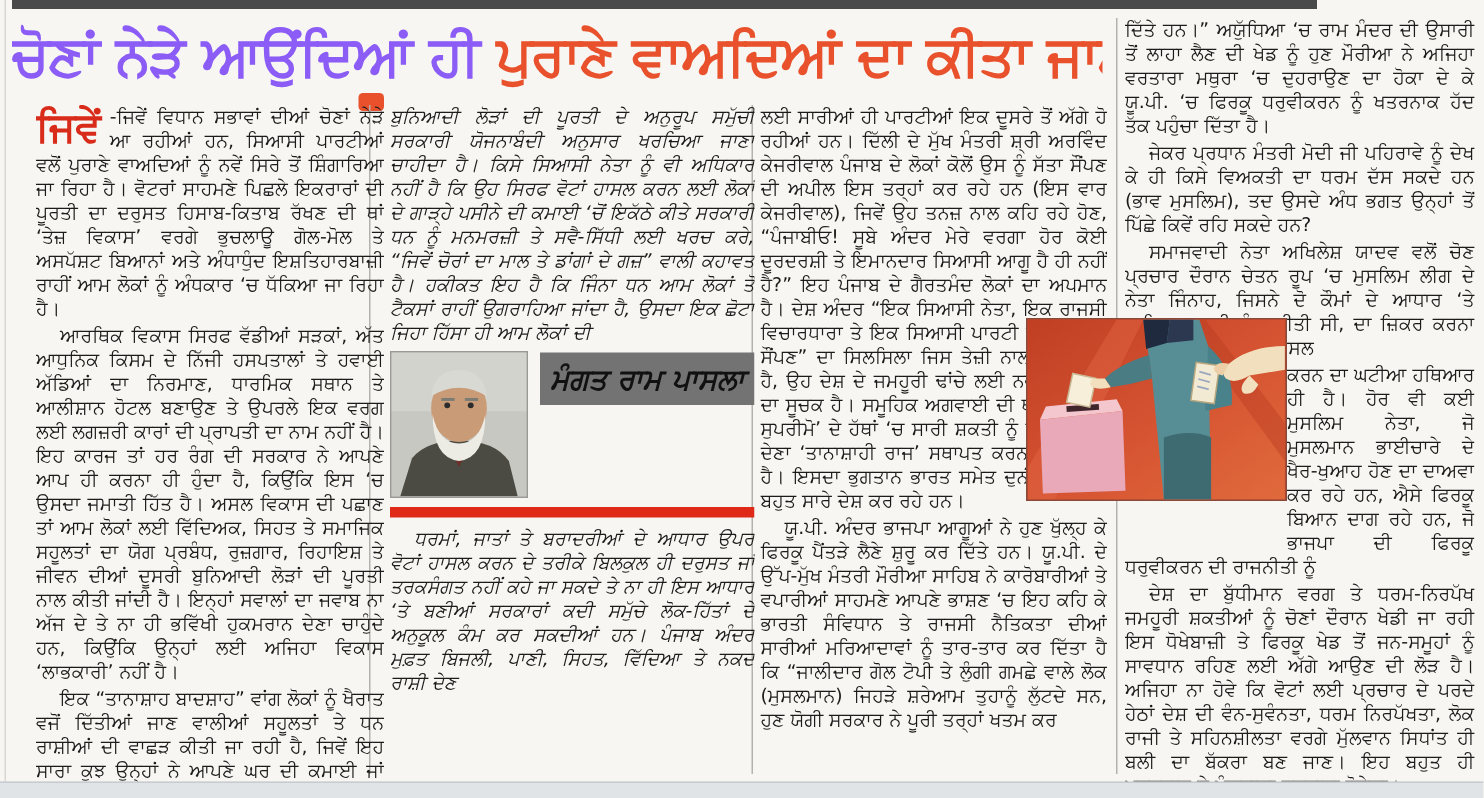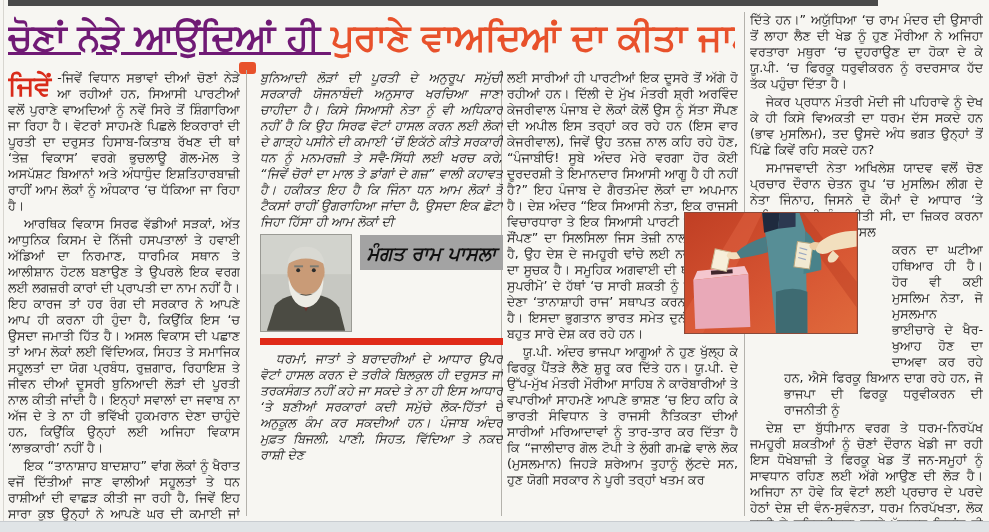--- a/index.html
+++ b/index.html
@@ -9,43 +9,43 @@
     font-family:"DejaVu Sans","Liberation Sans",sans-serif;
     color:#1b1b1b;
   }
   .edge-line{position:absolute;left:3px;top:0;width:1px;height:532px;background:#d8d6d0;}
   .top-bar{position:absolute;left:8px;top:0;width:870px;height:6px;background:#4a4a4a;}
   .headline{
     position:absolute;left:8px;top:12px;width:727px;height:52px;
     font-size:37px;font-weight:bold;white-space:nowrap;overflow:hidden;
     letter-spacing:-1px;line-height:52px;
   }
-  .headline .h-black{color:#701a75;text-decoration:underline;}
+  .headline .h-black{color:#8b5cf6;}
   .headline .h-orange{color:#e8512b;}
   .orange-mark{position:absolute;left:239px;top:62px;width:17px;height:12px;background:#e8512b;border-radius:3px;}
   .divider{position:absolute;top:70px;bottom:16px;width:1px;background:#b4b2ac;}
   .col{
     position:absolute;top:70px;height:452px;overflow:hidden;
     font-size:12.6px;line-height:1.27;text-align:justify;
   }
   .col p{margin:0 0 2px 0;}
   .col p.indent{text-indent:16px;}
-  #col1{left:8px;width:232px;}
+  #col1{left:24px;width:232px;}
   #col2{left:260px;width:243px;font-style:italic;}
   #col3{left:507px;width:231px;}
   #col4{left:750px;width:233px;top:12px;height:510px;}
   .dropcap{
     float:left;color:#d92b1a;font-weight:bold;font-size:27px;line-height:1;
     margin:2px 6px 0 0;
   }
   
   .photo-block{overflow:hidden;margin-top:2px;}
   .author-photo{float:left;width:92px;height:98px;margin:2px 8px 2px 0;border:1px solid #9a9a94;box-sizing:border-box;background:#c9c9c3;}
   .nameplate{
-    background:#a3a3a3;color:#111;font-weight:bold;font-size:19px;
+    background:#737373;color:#111;font-weight:bold;font-size:19px;
     text-align:center;padding:6px 2px 5px 2px;margin-top:3px;overflow:hidden;white-space:nowrap;
   }
   .red-bar{clear:both;height:7px;background:#e02a18;margin:4px 0 6px 0;}
   
   .illu-spacer{float:left;width:108px;height:122px;}
   .cartoon{
     position:absolute;left:684px;top:212px;width:174px;height:122px;
     border:1px solid #8a4a3a;box-sizing:border-box;background:#cc4a2c;
   }
   .cartoon svg{display:block;width:100%;height:100%;}
@@ -95,24 +95,24 @@
   <div class="red-bar"></div>
   <p class="indent">ਧਰਮਾਂ, ਜਾਤਾਂ ਤੇ ਬਰਾਦਰੀਆਂ ਦੇ ਆਧਾਰ ਉਪਰ ਵੋਟਾਂ ਹਾਸਲ ਕਰਨ ਦੇ ਤਰੀਕੇ ਬਿਲਕੁਲ ਹੀ ਦਰੁਸਤ ਜਾਂ ਤਰਕਸੰਗਤ ਨਹੀਂ ਕਹੇ ਜਾ ਸਕਦੇ ਤੇ ਨਾ ਹੀ ਇਸ ਆਧਾਰ ‘ਤੇ ਬਣੀਆਂ ਸਰਕਾਰਾਂ ਕਦੀ ਸਮੁੱਚੇ ਲੋਕ-ਹਿੱਤਾਂ ਦੇ ਅਨੁਕੂਲ ਕੰਮ ਕਰ ਸਕਦੀਆਂ ਹਨ। ਪੰਜਾਬ ਅੰਦਰ ਮੁਫ਼ਤ ਬਿਜਲੀ, ਪਾਣੀ, ਸਿਹਤ, ਵਿੱਦਿਆ ਤੇ ਨਕਦ ਰਾਸ਼ੀ ਦੇਣ</p>
 </div>
 
 <div class="col" id="col3">
   <p>ਲਈ ਸਾਰੀਆਂ ਹੀ ਪਾਰਟੀਆਂ ਇਕ ਦੂਸਰੇ ਤੋਂ ਅੱਗੇ ਹੋ ਰਹੀਆਂ ਹਨ। ਦਿੱਲੀ ਦੇ ਮੁੱਖ ਮੰਤਰੀ ਸ਼੍ਰੀ ਅਰਵਿੰਦ ਕੇਜਰੀਵਾਲ ਪੰਜਾਬ ਦੇ ਲੋਕਾਂ ਕੋਲੋਂ ਉਸ ਨੂੰ ਸੱਤਾ ਸੌਂਪਣ ਦੀ ਅਪੀਲ ਇਸ ਤਰ੍ਹਾਂ ਕਰ ਰਹੇ ਹਨ (ਇਸ ਵਾਰ ਕੇਜਰੀਵਾਲ), ਜਿਵੇਂ ਉਹ ਤਨਜ਼ ਨਾਲ ਕਹਿ ਰਹੇ ਹੋਣ, “ਪੰਜਾਬੀਓ! ਸੂਬੇ ਅੰਦਰ ਮੇਰੇ ਵਰਗਾ ਹੋਰ ਕੋਈ ਦੂਰਦਰਸ਼ੀ ਤੇ ਇਮਾਨਦਾਰ ਸਿਆਸੀ ਆਗੂ ਹੈ ਹੀ ਨਹੀਂ ਹੈ?” ਇਹ ਪੰਜਾਬ ਦੇ ਗੈਰਤਮੰਦ ਲੋਕਾਂ ਦਾ ਅਪਮਾਨ ਹੈ। ਦੇਸ਼ ਅੰਦਰ “ਇਕ ਸਿਆਸੀ ਨੇਤਾ, ਇਕ ਰਾਜਸੀ ਵਿਚਾਰਧਾਰਾ ਤੇ ਇਕ ਸਿਆਸੀ ਪਾਰਟੀ ਦੇ ਹੱਥ ਸੱਤਾ ਸੌਂਪਣ” ਦਾ ਸਿਲਸਿਲਾ ਜਿਸ ਤੇਜ਼ੀ ਨਾਲ ਵਧ ਰਿਹਾ ਹੈ, ਉਹ ਦੇਸ਼ ਦੇ ਜਮਹੂਰੀ ਢਾਂਚੇ ਲਈ ਨਵੇਂ ਖਤਰਿਆਂ ਦਾ ਸੂਚਕ ਹੈ। ਸਮੂਹਿਕ ਅਗਵਾਈ ਦੀ ਥਾਂ ‘ਨਿੱਜੀ ਤੇ ਸੁਪਰੀਮੋ’ ਦੇ ਹੱਥਾਂ ‘ਚ ਸਾਰੀ ਸ਼ਕਤੀ ਨੂੰ ਕੇਂਦਰਤ ਕਰ ਦੇਣਾ ‘ਤਾਨਾਸ਼ਾਹੀ ਰਾਜ’ ਸਥਾਪਤ ਕਰਨ ਵੱਲ ਸੇਧਤ ਹੈ। ਇਸਦਾ ਭੁਗਤਾਨ ਭਾਰਤ ਸਮੇਤ ਦੁਨੀਆ ਦੇ ਹੋਰ ਬਹੁਤ ਸਾਰੇ ਦੇਸ਼ ਕਰ ਰਹੇ ਹਨ।</p>
   <p class="indent">ਯੂ.ਪੀ. ਅੰਦਰ ਭਾਜਪਾ ਆਗੂਆਂ ਨੇ ਹੁਣ ਖੁੱਲ੍ਹ ਕੇ ਫਿਰਕੂ ਪੈਂਤੜੇ ਲੈਣੇ ਸ਼ੁਰੂ ਕਰ ਦਿੱਤੇ ਹਨ। ਯੂ.ਪੀ. ਦੇ ਉੱਪ-ਮੁੱਖ ਮੰਤਰੀ ਮੌਰੀਆ ਸਾਹਿਬ ਨੇ ਕਾਰੋਬਾਰੀਆਂ ਤੇ ਵਪਾਰੀਆਂ ਸਾਹਮਣੇ ਆਪਣੇ ਭਾਸ਼ਣ ‘ਚ ਇਹ ਕਹਿ ਕੇ ਭਾਰਤੀ ਸੰਵਿਧਾਨ ਤੇ ਰਾਜਸੀ ਨੈਤਿਕਤਾ ਦੀਆਂ ਸਾਰੀਆਂ ਮਰਿਆਦਾਵਾਂ ਨੂੰ ਤਾਰ-ਤਾਰ ਕਰ ਦਿੱਤਾ ਹੈ ਕਿ “ਜਾਲੀਦਾਰ ਗੋਲ ਟੋਪੀ ਤੇ ਲੁੰਗੀ ਗਮਛੇ ਵਾਲੇ ਲੋਕ (ਮੁਸਲਮਾਨ) ਜਿਹੜੇ ਸ਼ਰੇਆਮ ਤੁਹਾਨੂੰ ਲੁੱਟਦੇ ਸਨ, ਹੁਣ ਯੋਗੀ ਸਰਕਾਰ ਨੇ ਪੂਰੀ ਤਰ੍ਹਾਂ ਖਤਮ ਕਰ</p>
 </div>
 
 <div class="col" id="col4">
-  <p>ਦਿੱਤੇ ਹਨ।” ਅਯੁੱਧਿਆ ‘ਚ ਰਾਮ ਮੰਦਰ ਦੀ ਉਸਾਰੀ ਤੋਂ ਲਾਹਾ ਲੈਣ ਦੀ ਖੇਡ ਨੂੰ ਹੁਣ ਮੌਰੀਆ ਨੇ ਅਜਿਹਾ ਵਰਤਾਰਾ ਮਥੁਰਾ ‘ਚ ਦੁਹਰਾਉਣ ਦਾ ਹੋਕਾ ਦੇ ਕੇ ਯੂ.ਪੀ. ‘ਚ ਫਿਰਕੂ ਧਰੁਵੀਕਰਨ ਨੂੰ ਰਦਰਸਾਕ ਹੱਦ ਤੱਕ ਪਹੁੰਚਾ ਦਿੱਤਾ ਹੈ।</p>
+  <p>ਦਿੱਤੇ ਹਨ।” ਅਯੁੱਧਿਆ ‘ਚ ਰਾਮ ਮੰਦਰ ਦੀ ਉਸਾਰੀ ਤੋਂ ਲਾਹਾ ਲੈਣ ਦੀ ਖੇਡ ਨੂੰ ਹੁਣ ਮੌਰੀਆ ਨੇ ਅਜਿਹਾ ਵਰਤਾਰਾ ਮਥੁਰਾ ‘ਚ ਦੁਹਰਾਉਣ ਦਾ ਹੋਕਾ ਦੇ ਕੇ ਯੂ.ਪੀ. ‘ਚ ਫਿਰਕੂ ਧਰੁਵੀਕਰਨ ਨੂੰ ਖਤਰਨਾਕ ਹੱਦ ਤੱਕ ਪਹੁੰਚਾ ਦਿੱਤਾ ਹੈ।</p>
   <p class="indent">ਜੇਕਰ ਪ੍ਰਧਾਨ ਮੰਤਰੀ ਮੋਦੀ ਜੀ ਪਹਿਰਾਵੇ ਨੂੰ ਦੇਖ ਕੇ ਹੀ ਕਿਸੇ ਵਿਅਕਤੀ ਦਾ ਧਰਮ ਦੱਸ ਸਕਦੇ ਹਨ (ਭਾਵ ਮੁਸਲਿਮ), ਤਦ ਉਸਦੇ ਅੰਧ ਭਗਤ ਉਨ੍ਹਾਂ ਤੋਂ ਪਿੱਛੇ ਕਿਵੇਂ ਰਹਿ ਸਕਦੇ ਹਨ?</p>
   <p class="indent">ਸਮਾਜਵਾਦੀ ਨੇਤਾ ਅਖਿਲੇਸ਼ ਯਾਦਵ ਵਲੋਂ ਚੋਣ ਪ੍ਰਚਾਰ ਦੌਰਾਨ ਚੇਤਨ ਰੂਪ ‘ਚ ਮੁਸਲਿਮ ਲੀਗ ਦੇ ਨੇਤਾ ਜਿੰਨਾਹ, ਜਿਸਨੇ ਦੋ ਕੌਮਾਂ ਦੇ ਆਧਾਰ ‘ਤੇ ਪਾਕਿਸਤਾਨ ਦੀ ਮੰਗ ਕੀਤੀ ਸੀ, ਦਾ ਜ਼ਿਕਰ ਕਰਨਾ ਸਿਰਫ ਮੁਸਲਿਮ ਵੋਟਾਂ ਹਾਸਲ</p>
-  <div style="overflow:hidden;margin-left:34px;">
+  <div style="overflow:hidden;">
     <div class="illu-spacer"></div>
     <p>ਕਰਨ ਦਾ ਘਟੀਆ ਹਥਿਆਰ ਹੀ ਹੈ। ਹੋਰ ਵੀ ਕਈ ਮੁਸਲਿਮ ਨੇਤਾ, ਜੋ ਮੁਸਲਮਾਨ ਭਾਈਚਾਰੇ ਦੇ ਖੈਰ-ਖੁਆਹ ਹੋਣ ਦਾ ਦਾਅਵਾ ਕਰ ਰਹੇ ਹਨ, ਐਸੇ ਫਿਰਕੂ ਬਿਆਨ ਦਾਗ ਰਹੇ ਹਨ, ਜੋ ਭਾਜਪਾ ਦੀ ਫਿਰਕੂ ਧਰੁਵੀਕਰਨ ਦੀ ਰਾਜਨੀਤੀ ਨੂੰ</p>
   </div>
   <p class="indent">ਦੇਸ਼ ਦਾ ਬੁੱਧੀਮਾਨ ਵਰਗ ਤੇ ਧਰਮ-ਨਿਰਪੱਖ ਜਮਹੂਰੀ ਸ਼ਕਤੀਆਂ ਨੂੰ ਚੋਣਾਂ ਦੌਰਾਨ ਖੇਡੀ ਜਾ ਰਹੀ ਇਸ ਧੋਖੇਬਾਜ਼ੀ ਤੇ ਫਿਰਕੂ ਖੇਡ ਤੋਂ ਜਨ-ਸਮੂਹਾਂ ਨੂੰ ਸਾਵਧਾਨ ਰਹਿਣ ਲਈ ਅੱਗੇ ਆਉਣ ਦੀ ਲੋੜ ਹੈ। ਅਜਿਹਾ ਨਾ ਹੋਵੇ ਕਿ ਵੋਟਾਂ ਲਈ ਪ੍ਰਚਾਰ ਦੇ ਪਰਦੇ ਹੇਠਾਂ ਦੇਸ਼ ਦੀ ਵੰਨ-ਸੁਵੰਨਤਾ, ਧਰਮ ਨਿਰਪੱਖਤਾ, ਲੋਕ ਰਾਜੀ ਤੇ ਸਹਿਨਸ਼ੀਲਤਾ ਵਰਗੇ ਮੁੱਲਵਾਨ ਸਿਧਾਂਤ ਹੀ ਬਲੀ ਦਾ ਬੱਕਰਾ ਬਣ ਜਾਣ। ਇਹ ਬਹੁਤ ਹੀ ਖਤਰਨਾਕ ਤੇ ਮੰਦਭਾਗਾ ਵਰਤਾਰਾ ਹੋਵੇਗਾ।</p>
 </div>
 
 <div class="cartoon">
   <svg viewBox="0 0 174 122">
     <defs>
       <linearGradient id="bgGrad" x1="0" y1="0" x2="1" y2="1">

